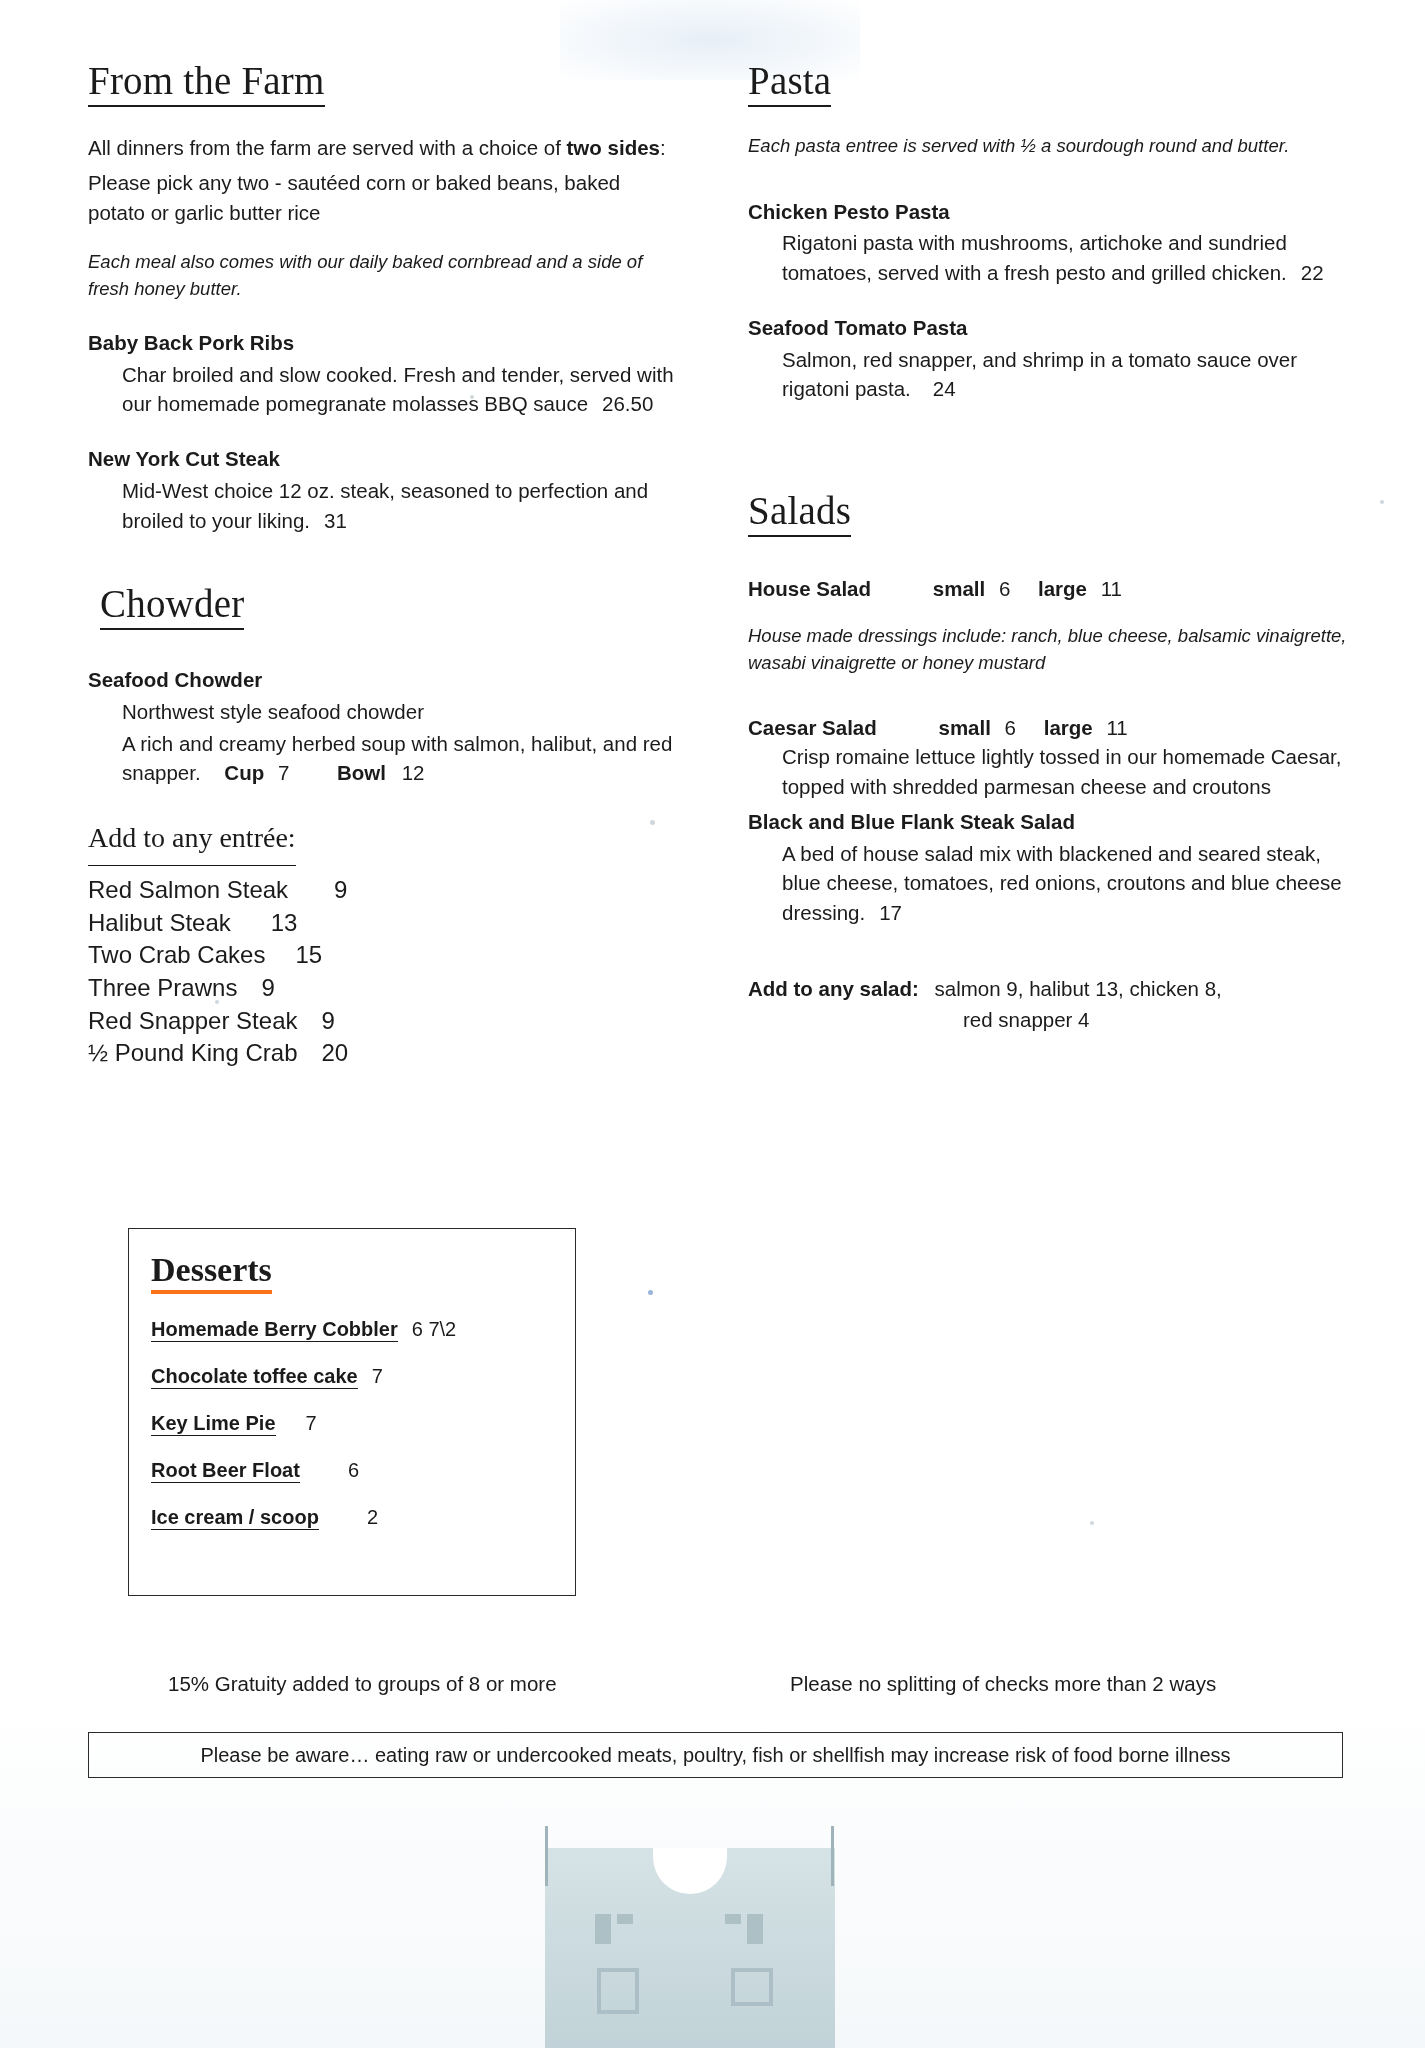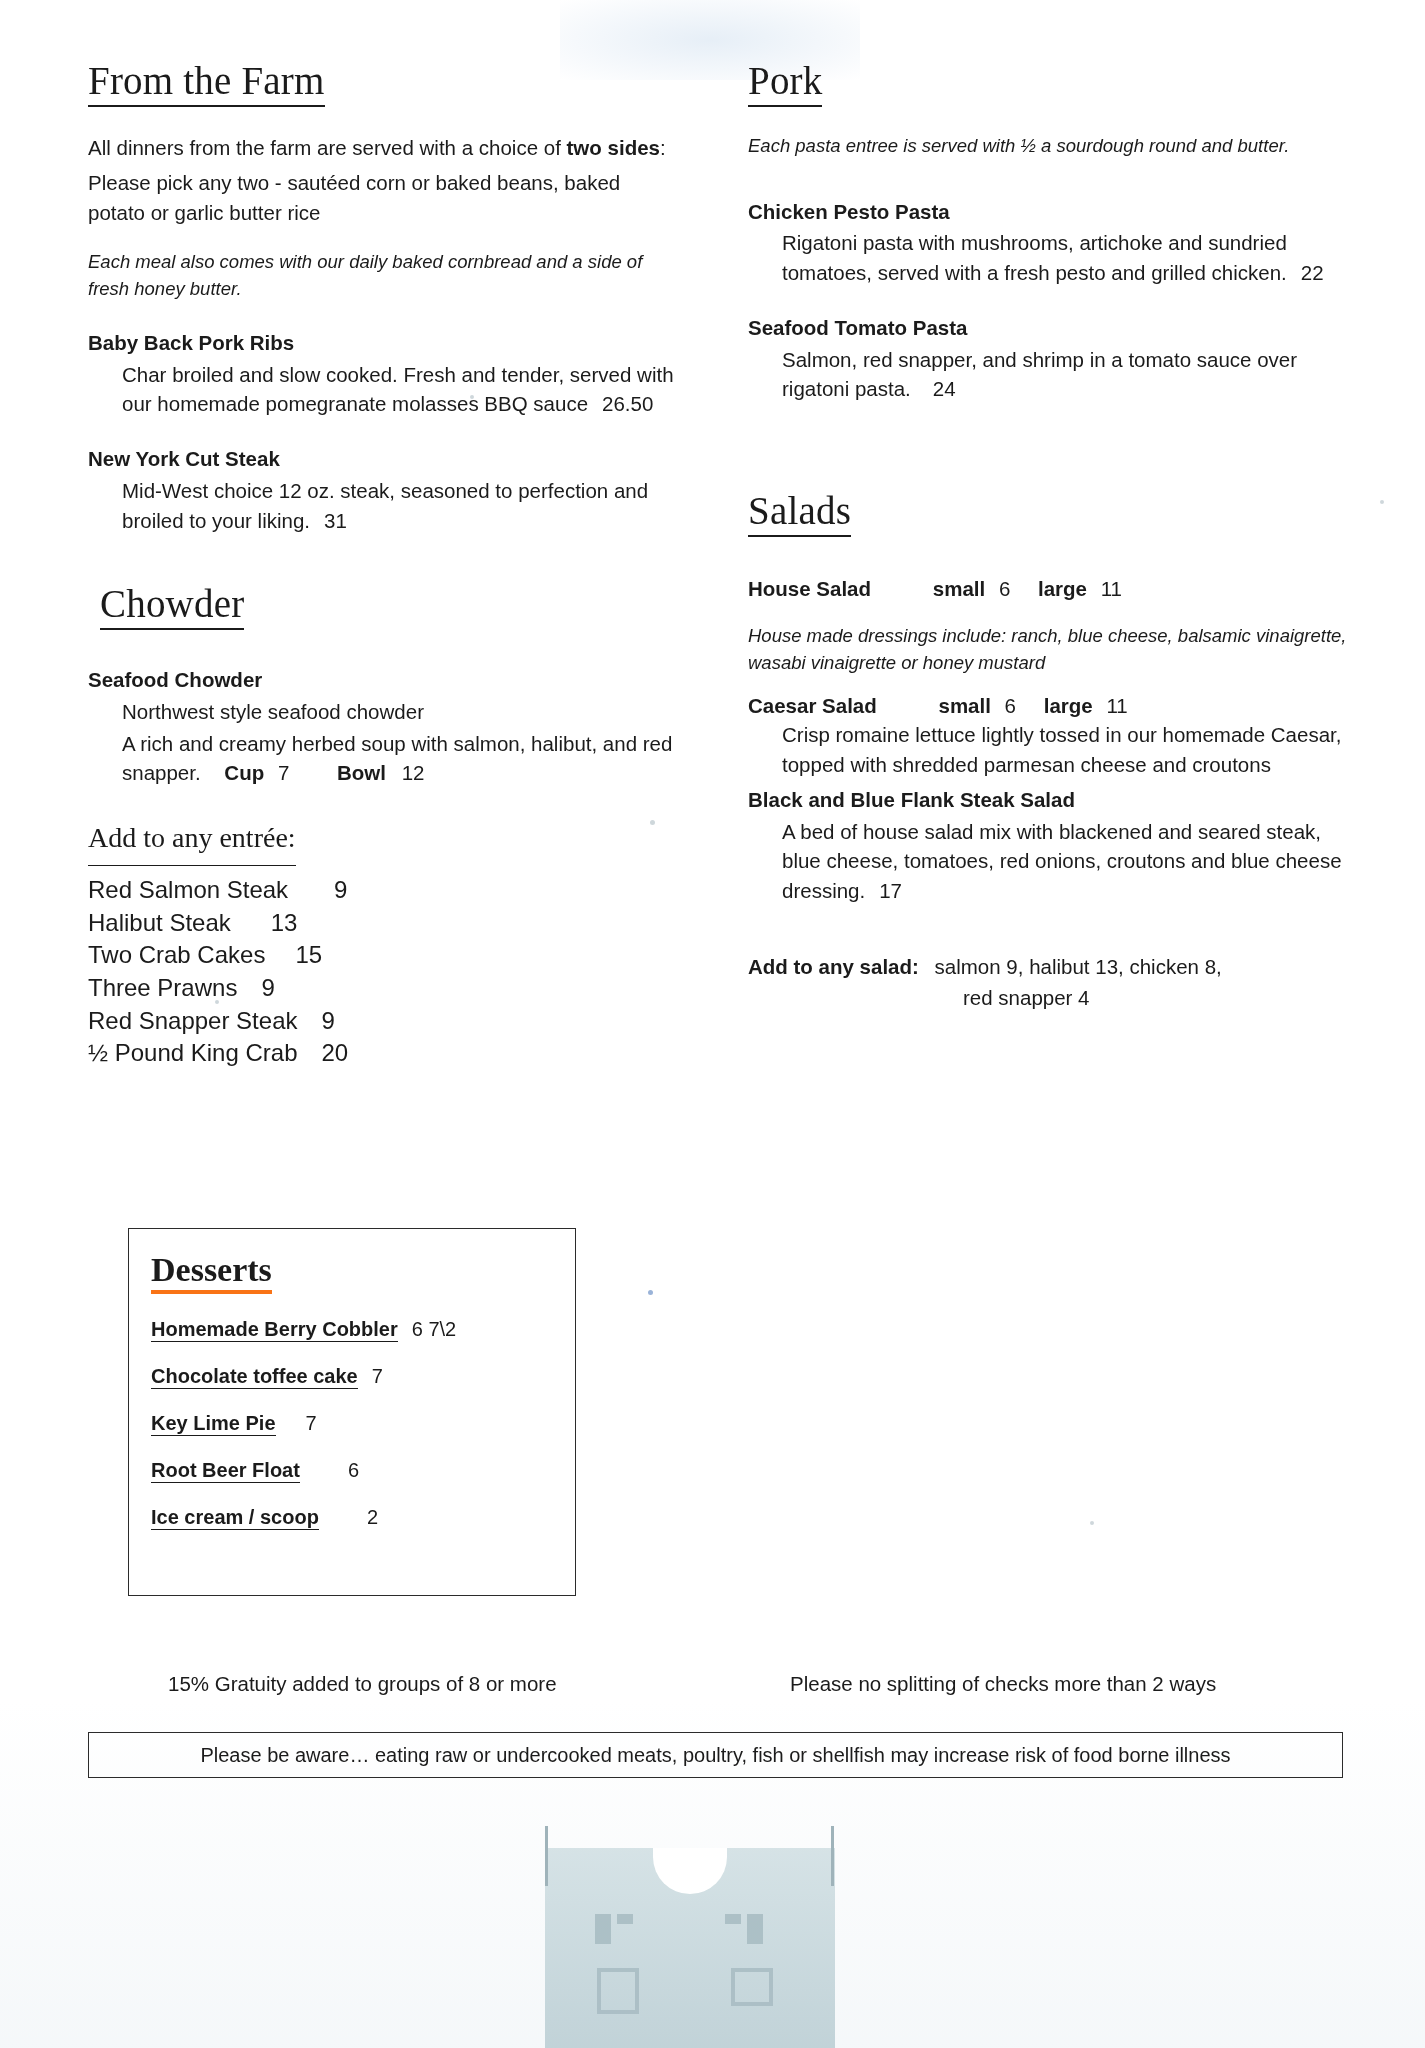--- a/index.html
+++ b/index.html
@@ -305,21 +305,21 @@
     <div class="dessert-row">
       <span class="nm">Root Beer Float</span><span class="pr" style="margin-left:48px">6</span>
     </div>
     <div class="dessert-row">
       <span class="nm">Ice cream / scoop</span><span class="pr" style="margin-left:48px">2</span>
     </div>
   </div>
 
   <div class="col-right">
 
-    <h1 class="section">Pork</h1>
+    <h1 class="section">Pasta</h1>
 
     <div class="ital" style="margin-top:0">Each pasta entree is served with ½ a sourdough round and butter.</div>
 
     <div class="item" style="margin-top:38px">
       <div class="item-name">Chicken Pesto Pasta</div>
       <div class="item-desc">
         <span>Rigatoni pasta with mushrooms, artichoke and sundried tomatoes, served with a fresh pesto and grilled chicken.</span><span class="price">22</span>
       </div>
     </div>
 
@@ -340,21 +340,21 @@
           <span>small</span>
           <span class="num" style="margin-left:8px">6</span>
           <span style="margin-left:22px">large</span>
           <span class="num" style="margin-left:8px">11</span>
         </span>
       </div>
     </div>
 
     <div class="ital">House made dressings include: ranch, blue cheese, balsamic vinaigrette, wasabi vinaigrette  or  honey mustard</div>
 
-    <div class="item" style="margin-top:18px">
+    <div class="item" style="margin-top:40px">
       <div class="salad-item-head">
         <span>Caesar Salad</span>
         <span class="sizes">
           <span>small</span>
           <span class="num" style="margin-left:8px">6</span>
           <span style="margin-left:22px">large</span>
           <span class="num" style="margin-left:8px">11</span>
         </span>
       </div>
       <div class="item-desc">Crisp romaine lettuce lightly tossed in our homemade Caesar, topped with shredded parmesan cheese and croutons</div>

